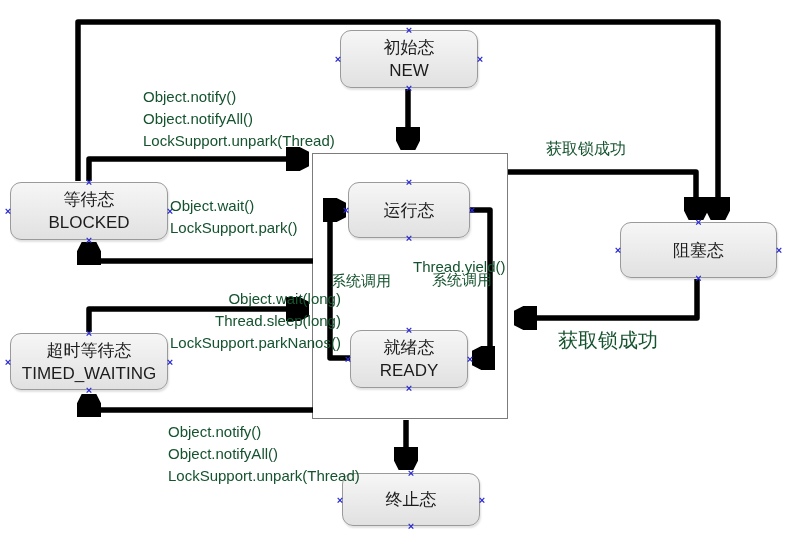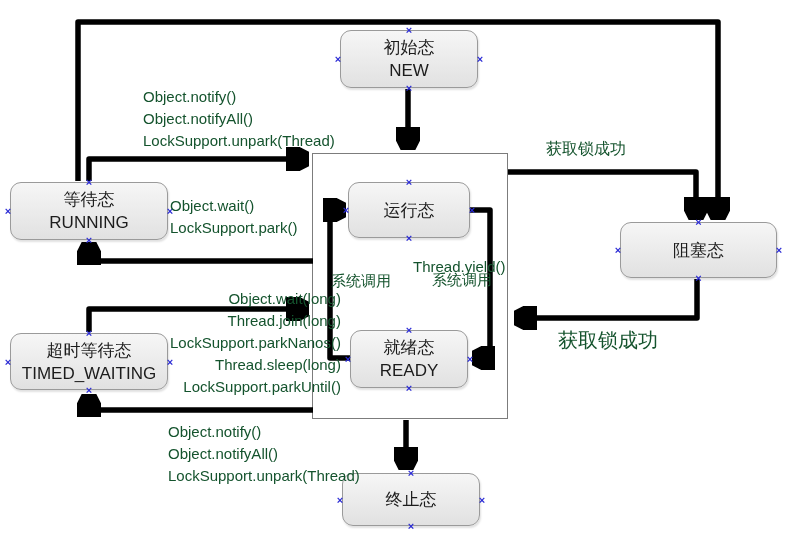--- a/index.html
+++ b/index.html
@@ -84,21 +84,21 @@
   <div class="node" id="node-new">
     <span>初始态</span>
     <span>NEW</span>
   <span class="handle handle-t">×</span>
       <span class="handle handle-b">×</span>
       <span class="handle handle-l">×</span>
       <span class="handle handle-r">×</span>
     </div>
   <div class="node" id="node-waiting">
     <span>等待态</span>
-    <span>RUNNING</span>
+    <span>BLOCKED</span>
   <span class="handle handle-t">×</span>
       <span class="handle handle-b">×</span>
       <span class="handle handle-l">×</span>
       <span class="handle handle-r">×</span>
     </div>
   <div class="node" id="node-timed-waiting">
     <span>超时等待态</span>
     <span>TIMED_WAITING</span>
   <span class="handle handle-t">×</span>
       <span class="handle handle-b">×</span>
@@ -142,24 +142,22 @@
     <div>LockSupport.unpark(Thread)</div>
   </div>
 
   <div class="lbl" id="lbl-enter-waiting">
     <div>Object.wait()</div>
     <div>LockSupport.park()</div>
   </div>
 
   <div class="lbl" id="lbl-enter-timed">
     <div>Object.wait(long)</div>
-    <div>Thread.join(long)</div>
+    <div>Thread.sleep(long)</div>
     <div>LockSupport.parkNanos()</div>
-    <div>Thread.sleep(long)</div>
-    <div>LockSupport.parkUntil()</div>
   </div>
 
   <div class="lbl" id="lbl-wake-timed">
     <div>Object.notify()</div>
     <div>Object.notifyAll()</div>
     <div>LockSupport.unpark(Thread)</div>
   </div>
 
   <div class="lbl cjk" id="lbl-syscall-left">系统调用</div>
   <div class="lbl" id="lbl-thread-yield">Thread.yield()</div>

